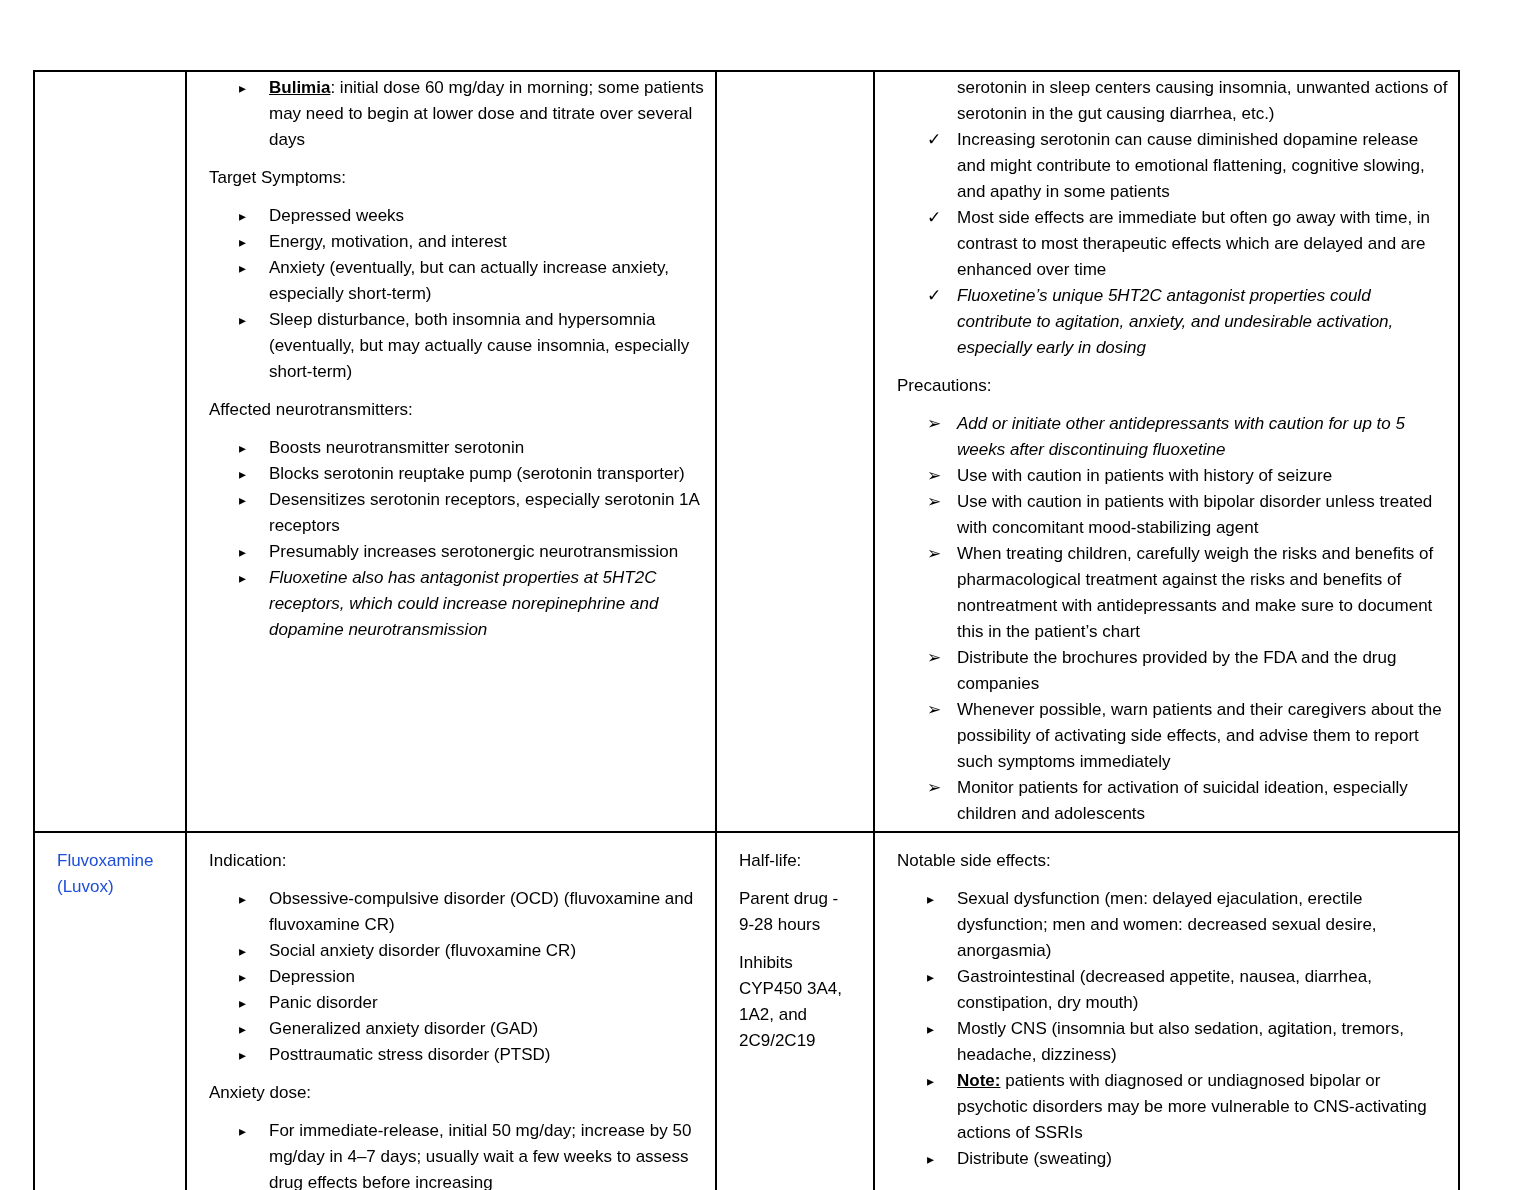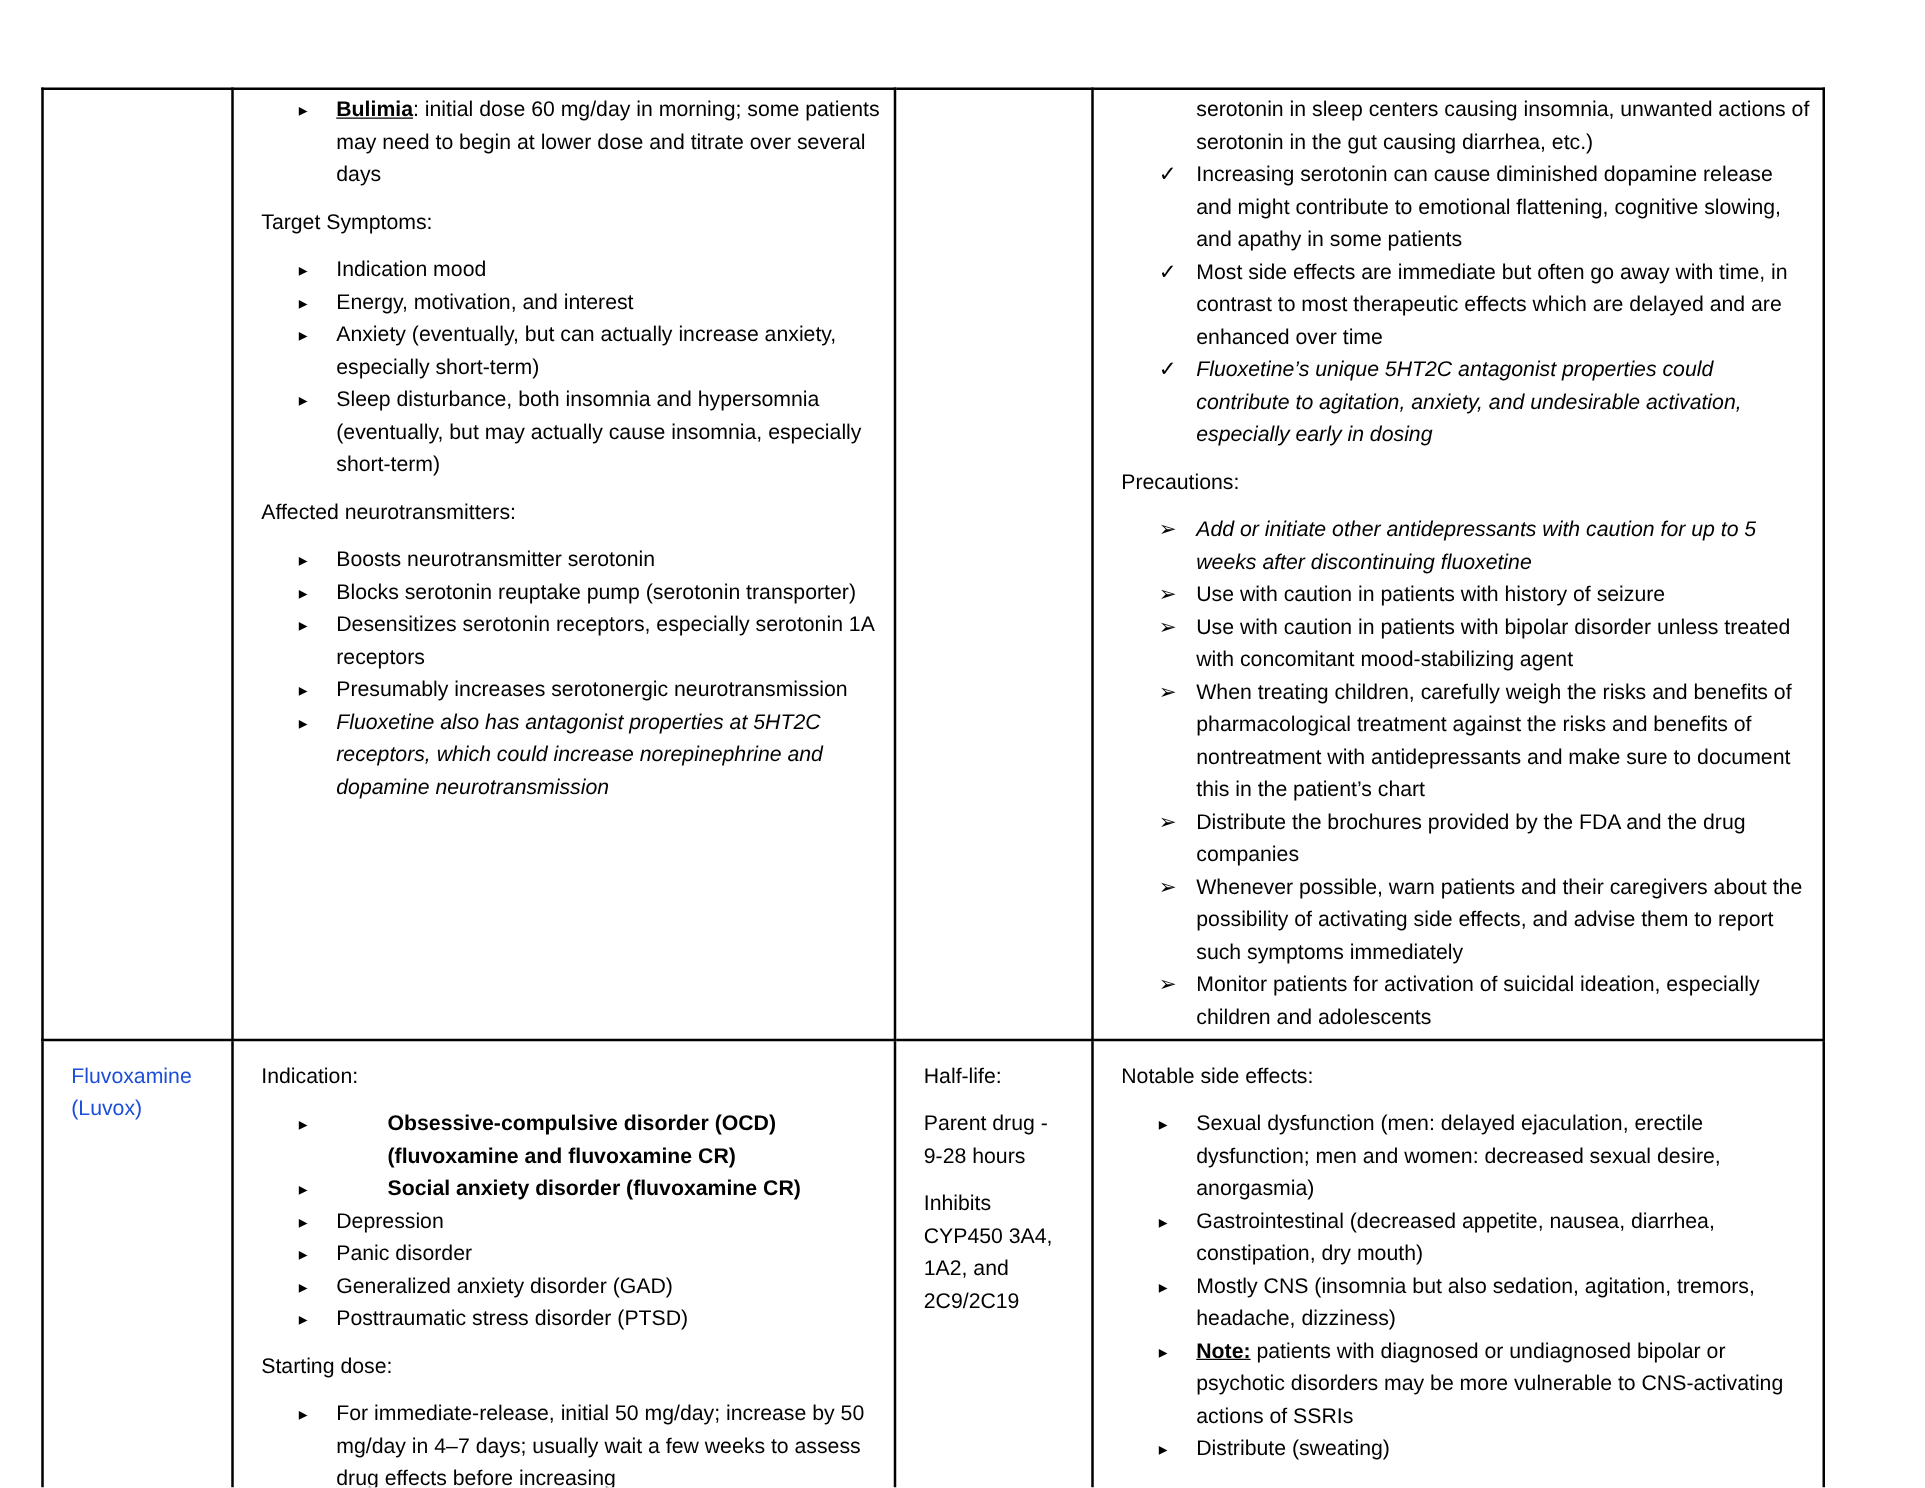--- a/index.html
+++ b/index.html
@@ -31,21 +31,21 @@
   tr.row-1{height:732px;}
   tr.row-2{height:312px;}
   .para{margin:12px;}
   .cont{padding-left:72px;}
   .bullet{display:flex;padding-left:42px;}
   .bullet .marker{flex:0 0 30px;}
   .bullet .btext{flex:1;}
   .marker.mk-tri{font-size:14px;}
   .drug-cell{color:#1d4ed8;}
   .italic{font-style:italic;}
-  .bold{font-weight:700;margin-left:41px;}
+  .bold{font-weight:400;}
 </style>
 </head>
 <body>
 
 <div class="page">
   <table class="doc-table">
     <colgroup>
       <col style="width:152px">
       <col style="width:530px">
       <col style="width:158px">
@@ -55,21 +55,21 @@
       <tr class="row-1">
         <td class="drug-cell"></td>
         <td>
             <div class="bullet">
               <span class="marker mk-tri">▸</span>
               <span class="btext"><span style="font-weight: 700; text-decoration: underline;">Bulimia</span><span>: initial dose 60 mg/day in morning; some patients may need to begin at lower dose and titrate over several days</span></span>
             </div>
             <div class="para"><span>Target Symptoms:</span></div>
             <div class="bullet">
               <span class="marker mk-tri">▸</span>
-              <span class="btext"><span>Indication mood</span></span>
+              <span class="btext"><span>Depressed weeks</span></span>
             </div>
             <div class="bullet">
               <span class="marker mk-tri">▸</span>
               <span class="btext"><span>Energy, motivation, and interest</span></span>
             </div>
             <div class="bullet">
               <span class="marker mk-tri">▸</span>
               <span class="btext"><span>Anxiety (eventually, but can actually increase anxiety, especially short-term)</span></span>
             </div>
             <div class="bullet">
@@ -167,21 +167,21 @@
               <span class="btext"><span>Panic disorder</span></span>
             </div>
             <div class="bullet">
               <span class="marker mk-tri">▸</span>
               <span class="btext"><span>Generalized anxiety disorder (GAD)</span></span>
             </div>
             <div class="bullet">
               <span class="marker mk-tri">▸</span>
               <span class="btext"><span>Posttraumatic stress disorder (PTSD)</span></span>
             </div>
-            <div class="para"><span>Starting dose:</span></div>
+            <div class="para"><span>Anxiety dose:</span></div>
             <div class="bullet">
               <span class="marker mk-tri">▸</span>
               <span class="btext"><span>For immediate-release, initial 50 mg/day; increase by 50 mg/day in 4–7 days; usually wait a few weeks to assess drug effects before increasing</span></span>
             </div>
           </td>
         <td>
             <div class="para"><span>Half-life:</span></div>
             <div class="para"><span>Parent drug - 9-28 hours</span></div>
             <div class="para"><span>Inhibits CYP450 3A4, 1A2, and 2C9/2C19</span></div>
           </td>

